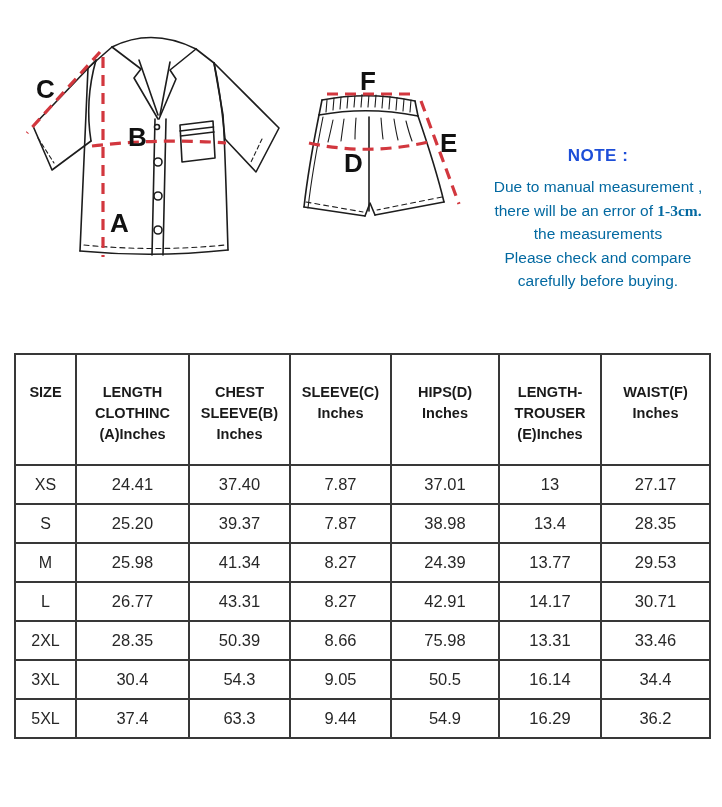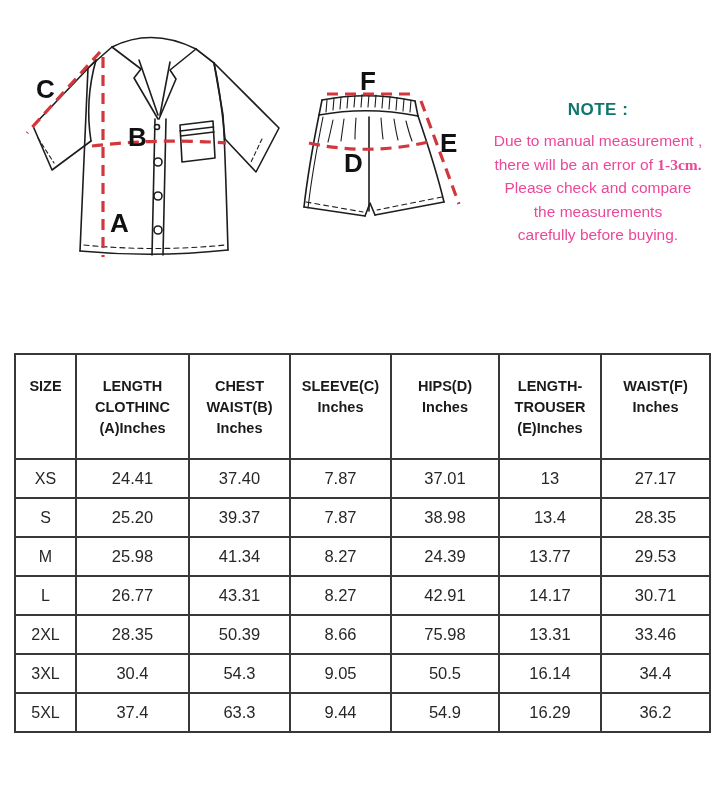--- a/index.html
+++ b/index.html
@@ -3,27 +3,27 @@
 <meta charset="utf-8">
 <style>
   html,body{margin:0;padding:0;background:#fff;}
   .page{position:relative;width:722px;height:807px;background:#fff;overflow:hidden;
         font-family:"Liberation Sans",sans-serif;color:#1a1a1a;}
   .diagram{position:absolute;left:0;top:0;width:722px;height:353px;}
   .diagram svg{position:absolute;left:0;top:0;}
   .dlabel{position:absolute;font-weight:bold;font-size:26px;color:#111;line-height:1;}
   .note{position:absolute;left:474px;top:100px;width:248px;text-align:center;}
   .note-title{font-weight:bold;font-size:17px;margin-bottom:9px;letter-spacing:.5px;}
-  .note-line{font-size:15.5px;line-height:23.5px;color:#ec4899;}
+  .note-line{font-size:15.5px;line-height:23.5px;color:#0369a1;}
   .note-line .b{font-weight:bold;font-family:Liberation Serif, serif;}
   table.size-table{position:absolute;left:14px;top:353px;width:695px;
       border-collapse:collapse;table-layout:fixed;}
   table.size-table th,table.size-table td{border:2px solid #383838;background:#fff;
       text-align:center;padding:0;}
-  table.size-table th{height:82px;vertical-align:top;padding-top:21px;
+  table.size-table th{height:82px;vertical-align:top;padding-top:27px;
       font-size:14.5px;line-height:21px;font-weight:bold;color:#1a1a1a;}
   table.size-table td{height:37px;font-size:16.5px;color:#272727;vertical-align:middle;}
   table.size-table td.size-cell{font-weight:normal;font-size:16px;}
 </style>
 </head>
 <body>
 
 <div class="page">
 
   <div class="diagram">
@@ -96,25 +96,25 @@
     </svg>
 
     <div class="dlabel" style="left:36px;top:76px">C</div>
     <div class="dlabel" style="left:128px;top:124px">B</div>
     <div class="dlabel" style="left:110px;top:210px">A</div>
     <div class="dlabel" style="left:360px;top:68px">F</div>
     <div class="dlabel" style="left:440px;top:130px">E</div>
     <div class="dlabel" style="left:344px;top:150px">D</div>
 
     <div class="note">
-      <div class="note-title" style="color: #0f766e;">NOTE :</div>
+      <div class="note-title" style="color: #1d4ed8; margin-top: 46px;">NOTE :</div>
       <div class="note-line"><span>Due to manual measurement ,</span><span class="b"></span></div>
       <div class="note-line"><span>there will be an error of </span><span class="b">1-3cm.</span></div>
+      <div class="note-line"><span>the measurements</span><span class="b"></span></div>
       <div class="note-line"><span>Please check and compare</span><span class="b"></span></div>
-      <div class="note-line"><span>the measurements</span><span class="b"></span></div>
       <div class="note-line"><span>carefully before buying.</span><span class="b"></span></div>
     </div>
   </div>
 
   <table class="size-table">
     <colgroup>
       <col style="width:61px">
         <col style="width:113px">
         <col style="width:101px">
       <col style="width:101px">
@@ -127,21 +127,21 @@
         <th>
             <div>SIZE</div>
           </th>
         <th>
             <div>LENGTH</div>
             <div>CLOTHINC</div>
             <div>(A)Inches</div>
           </th>
         <th>
             <div>CHEST</div>
-            <div>WAIST(B)</div>
+            <div>SLEEVE(B)</div>
             <div>Inches</div>
           </th>
         <th>
             <div>SLEEVE(C)</div>
             <div>Inches</div>
           </th>
         <th>
             <div>HIPS(D)</div>
             <div>Inches</div>
           </th>

